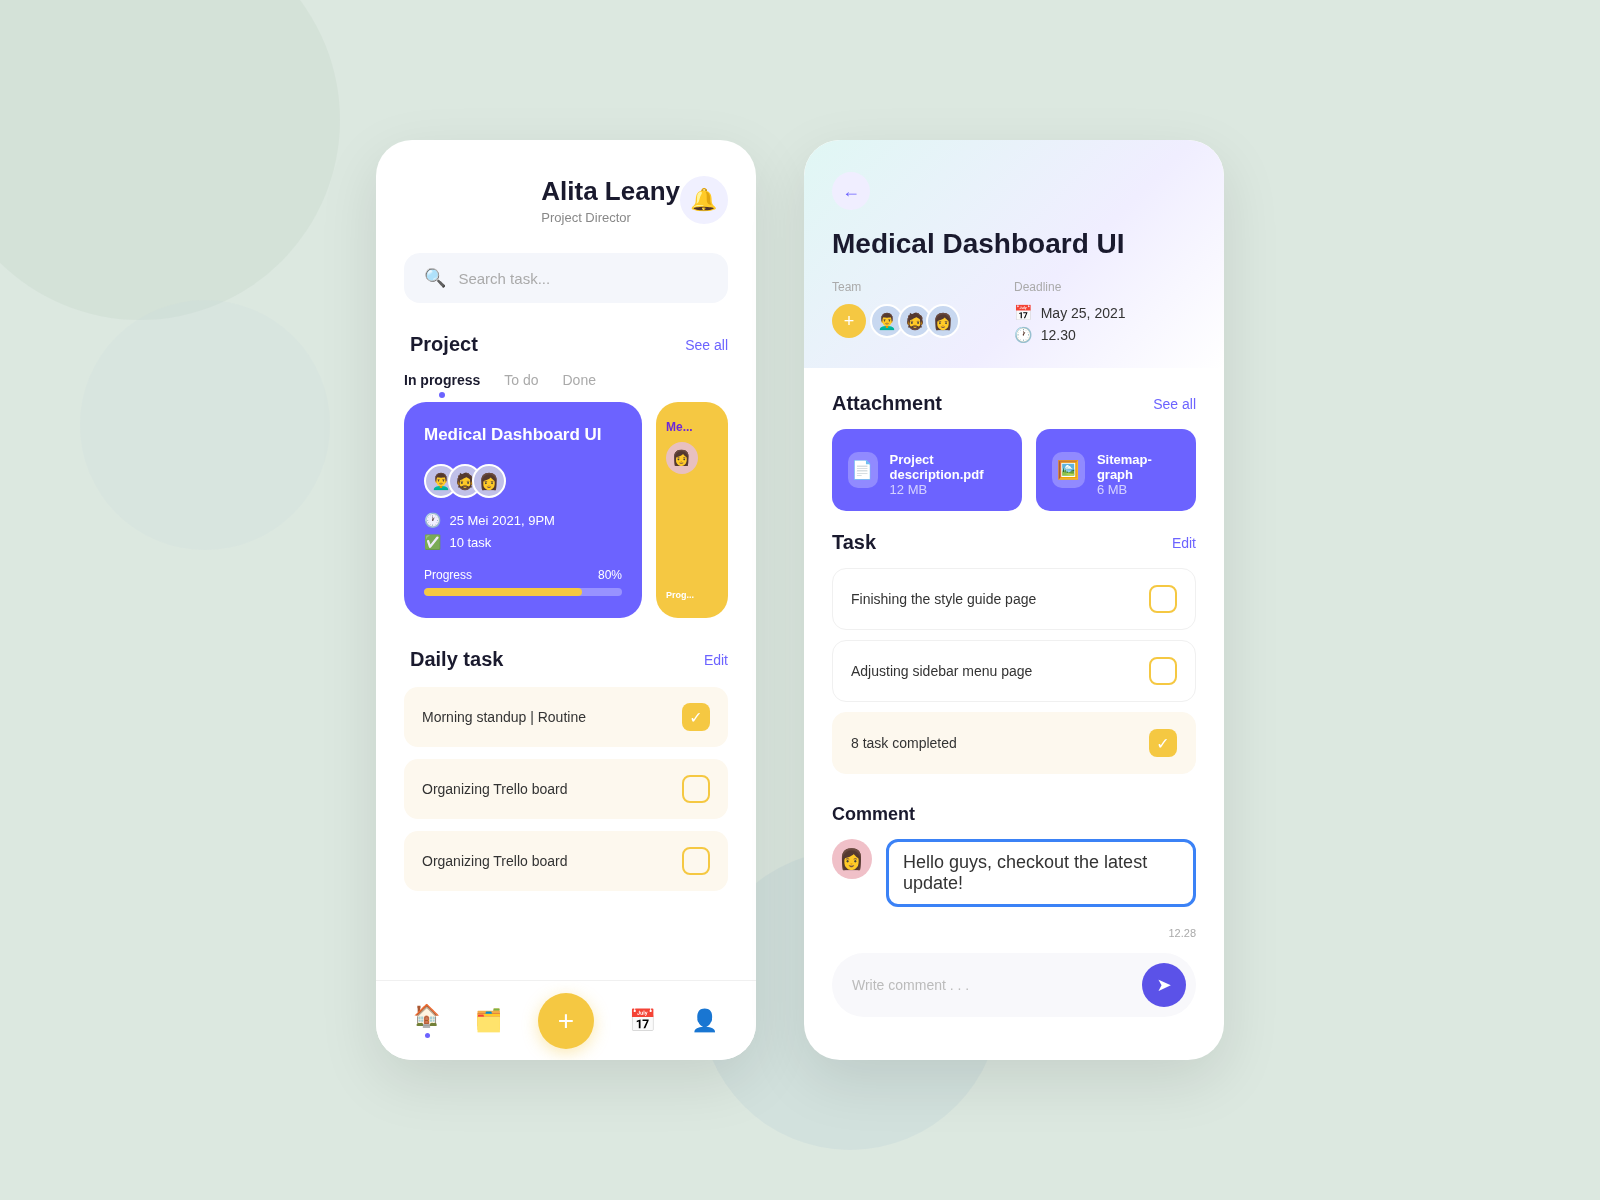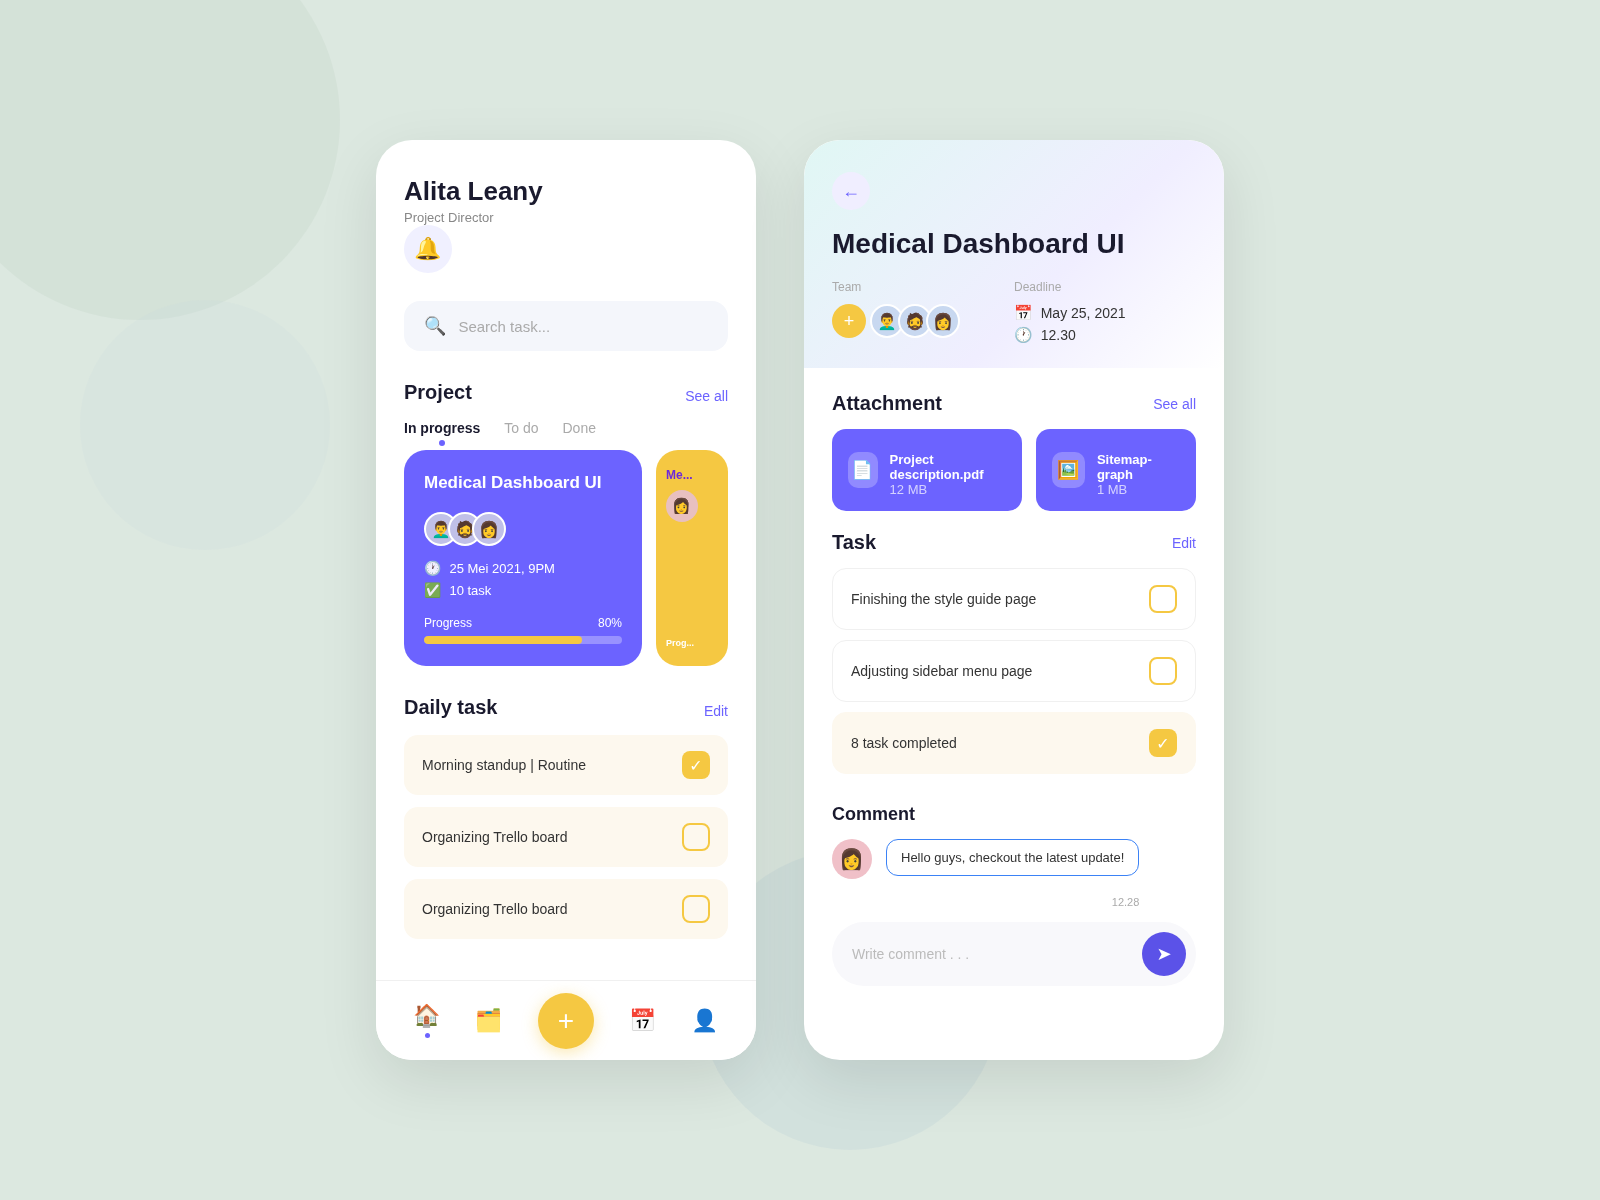--- a/index.html
+++ b/index.html
@@ -59,24 +59,23 @@
     
     .left-card {
       width: 380px;
       min-height: 920px;
       padding: 36px 28px 100px 28px;
       display: flex;
       flex-direction: column;
     }
     .left-header {
       display: flex;
-      justify-content: flex-start;
+      justify-content: flex-end;
       align-items: flex-start;
       margin-bottom: 28px;
-      flex-direction: column;
     }
     .user-name {
       font-size: 26px;
       font-weight: 700;
       color: #1a1a2e;
     }
     .user-role {
       font-size: 13px;
       color: #888;
       margin-top: 3px;
@@ -104,22 +103,23 @@
       margin-bottom: 30px;
     }
     .search-icon-wrap { color: #aaa; font-size: 18px; }
     .search-input-fake {
       color: #aaa;
       font-size: 15px;
     }
     .section-header {
       display: flex;
       justify-content: space-between;
-      align-items: flex-end;
+      align-items: center;
       margin-bottom: 16px;
+      margin-left: 6px;
     }
     .section-title {
       font-size: 20px;
       font-weight: 700;
       color: #1a1a2e;
     }
     .see-all-link {
       font-size: 14px;
       color: #6c63ff;
       cursor: pointer;
@@ -542,26 +542,26 @@
       border-radius: 50%;
       background: #f0c0c8;
       display: flex;
       align-items: center;
       justify-content: center;
       font-size: 20px;
       flex-shrink: 0;
     }
     .comment-content {}
     .comment-text {
-      font-size: 13px;
+      font-size: 18px;
       color: #333;
       background: #fff;
       padding: 10px 14px;
       border-radius: 12px;
-      border: 1px solid #3b82f6;
+      border: 3px solid #3b82f6;
     }
     .comment-time {
       font-size: 11px;
       color: #aaa;
       margin-top: 20px;
       text-align: right;
     }
     .comment-input-row {
       display: flex;
       align-items: center;
@@ -741,21 +741,21 @@
             <div class="attach-icon">📄</div>
             <div class="attach-info">
               <div class="attach-name">Project description.pdf</div>
               <div class="attach-size">12 MB</div>
             </div>
           </div>
           <div class="attach-card-2">
             <div class="attach-icon">🖼️</div>
             <div class="attach-info">
               <div class="attach-name">Sitemap-graph</div>
-              <div class="attach-size">1 MB</div>
+              <div class="attach-size">6 MB</div>
             </div>
           </div>
         </div>
       </div>
 
       <div class="task-section">
         <div class="task-section-header">
           <span class="section-title">Task</span>
           <span class="edit-link">Edit</span>
         </div>

